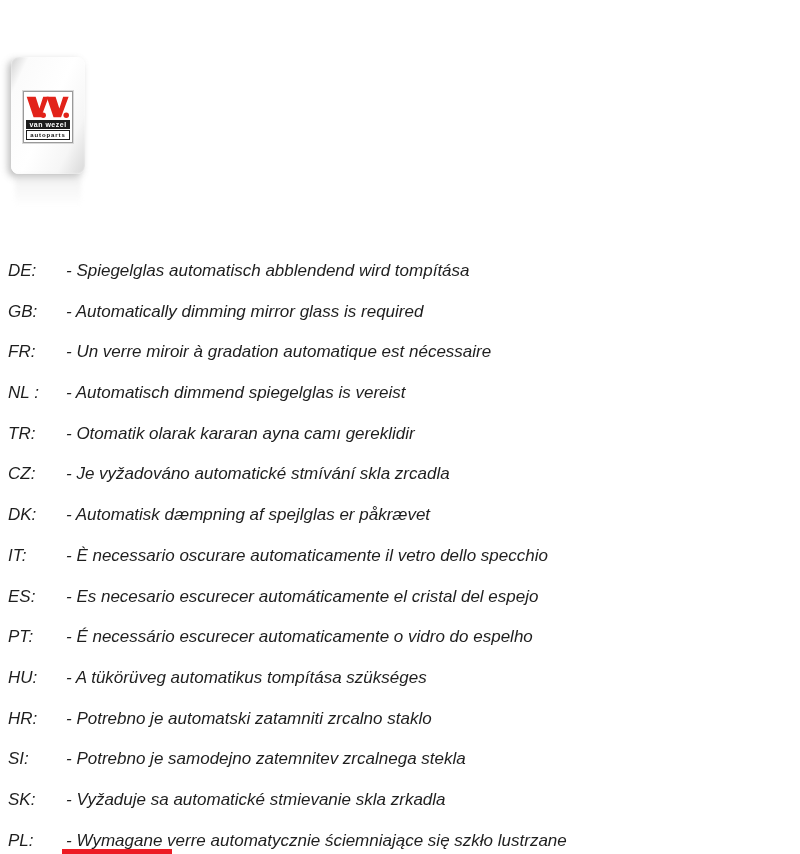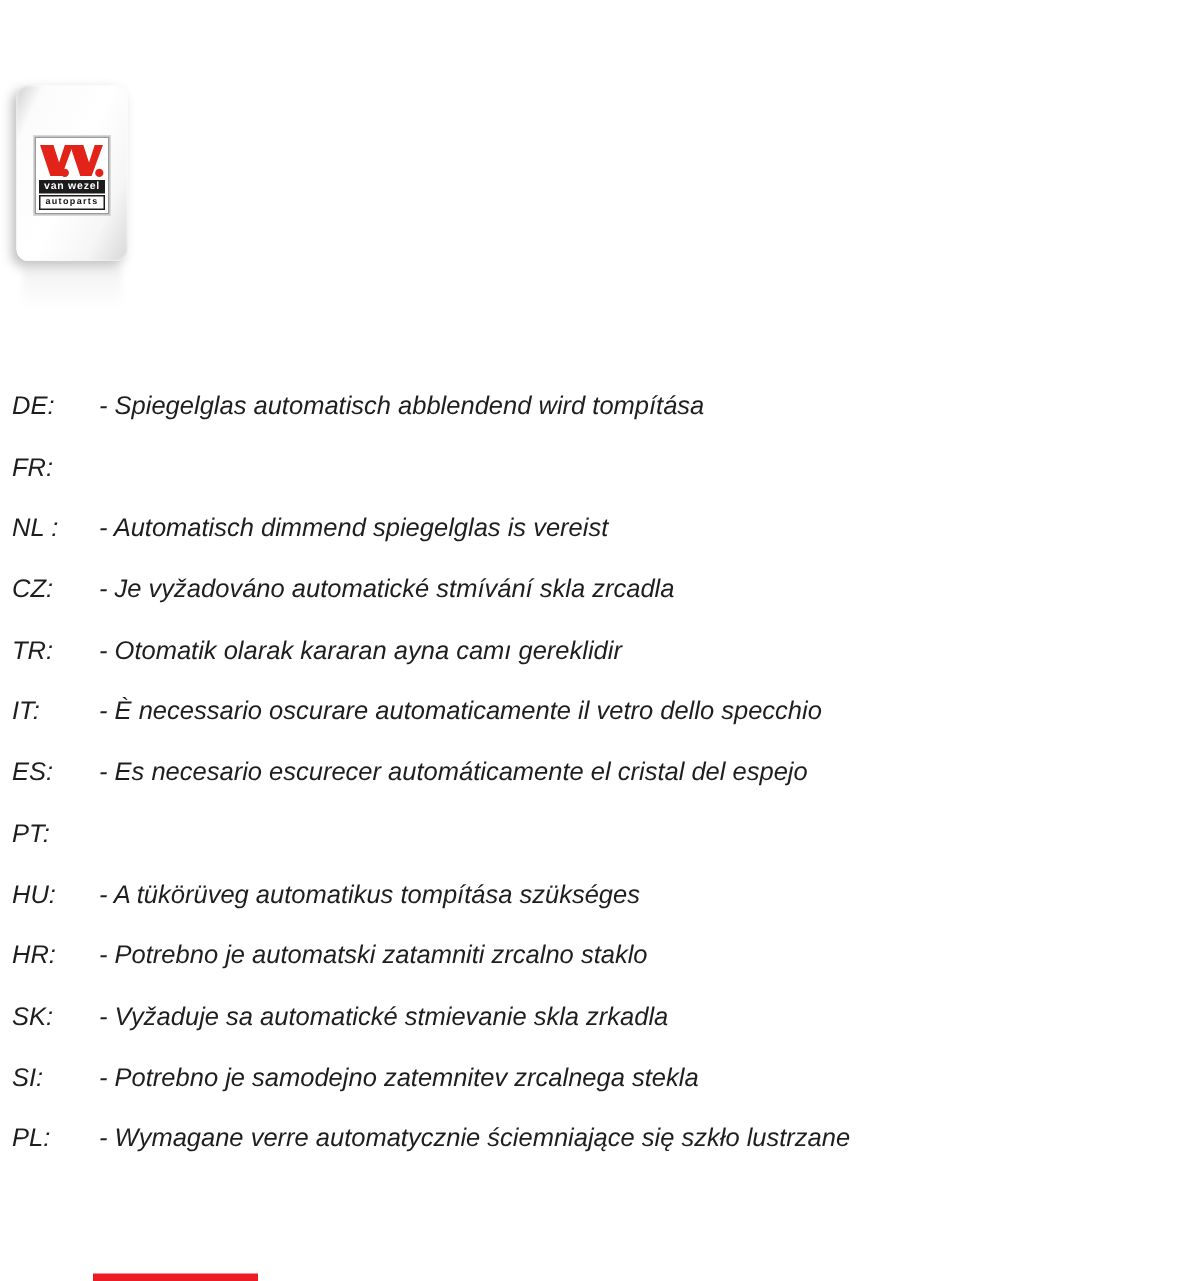--- a/index.html
+++ b/index.html
@@ -127,60 +127,70 @@
 </div>
 <div class="card-reflection"></div>
 
 <div class="notes-list">
 
 <div class="note-row">
       <span class="note-lang">DE:</span>
       <span class="note-text">- Spiegelglas automatisch abblendend wird tompítása</span>
     </div>
     <div class="note-row">
+      <span class="note-lang">GB:</span>
+      <span class="note-text">- Automatically dimming mirror glass is required</span>
+    </div>
+    <div class="note-row">
       <span class="note-lang">FR:</span>
+      <span class="note-text">- Un verre miroir à gradation automatique est nécessaire</span>
     </div>
     <div class="note-row">
       <span class="note-lang">NL :</span>
       <span class="note-text">- Automatisch dimmend spiegelglas is vereist</span>
     </div>
     <div class="note-row">
+      <span class="note-lang">TR:</span>
+      <span class="note-text">- Otomatik olarak kararan ayna camı gereklidir</span>
+    </div>
+    <div class="note-row">
       <span class="note-lang">CZ:</span>
       <span class="note-text">- Je vyžadováno automatické stmívání skla zrcadla</span>
     </div>
     <div class="note-row">
-      <span class="note-lang">TR:</span>
-      <span class="note-text">- Otomatik olarak kararan ayna camı gereklidir</span>
+      <span class="note-lang">DK:</span>
+      <span class="note-text">- Automatisk dæmpning af spejlglas er påkrævet</span>
     </div>
     <div class="note-row">
       <span class="note-lang">IT:</span>
       <span class="note-text">- È necessario oscurare automaticamente il vetro dello specchio</span>
     </div>
     <div class="note-row">
       <span class="note-lang">ES:</span>
       <span class="note-text">- Es necesario escurecer automáticamente el cristal del espejo</span>
     </div>
     <div class="note-row">
       <span class="note-lang">PT:</span>
+      <span class="note-text">- É necessário escurecer automaticamente o vidro do espelho</span>
     </div>
     <div class="note-row">
       <span class="note-lang">HU:</span>
       <span class="note-text">- A tükörüveg automatikus tompítása szükséges</span>
     </div>
     <div class="note-row">
       <span class="note-lang">HR:</span>
       <span class="note-text">- Potrebno je automatski zatamniti zrcalno staklo</span>
     </div>
     <div class="note-row">
+      <span class="note-lang">SI:</span>
+      <span class="note-text">- Potrebno je samodejno zatemnitev zrcalnega stekla</span>
+    </div>
+    <div class="note-row">
       <span class="note-lang">SK:</span>
       <span class="note-text">- Vyžaduje sa automatické stmievanie skla zrkadla</span>
-    </div>
-    <div class="note-row">
-      <span class="note-lang">SI:</span>
-      <span class="note-text">- Potrebno je samodejno zatemnitev zrcalnega stekla</span>
     </div>
     <div class="note-row">
       <span class="note-lang">PL:</span>
       <span class="note-text">- Wymagane verre automatycznie ściemniające się szkło lustrzane</span>
     </div>
   </div>
 
 <div class="footer-red-bar" style="background: rgb(237, 28, 36);"></div>
 
 </body></html>

